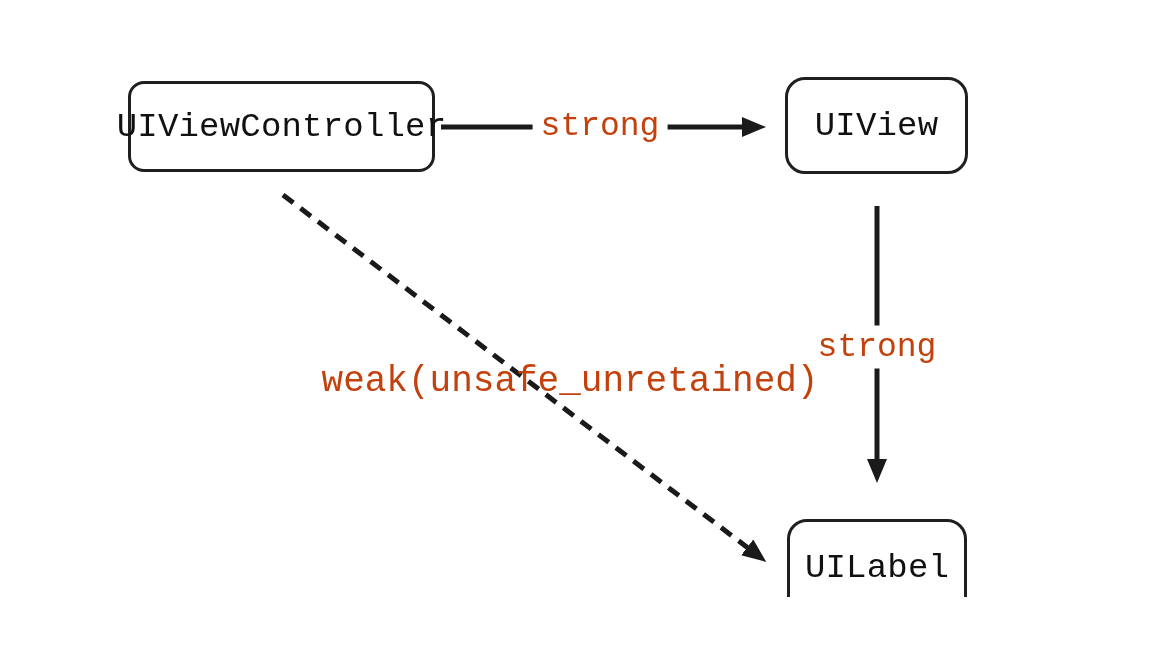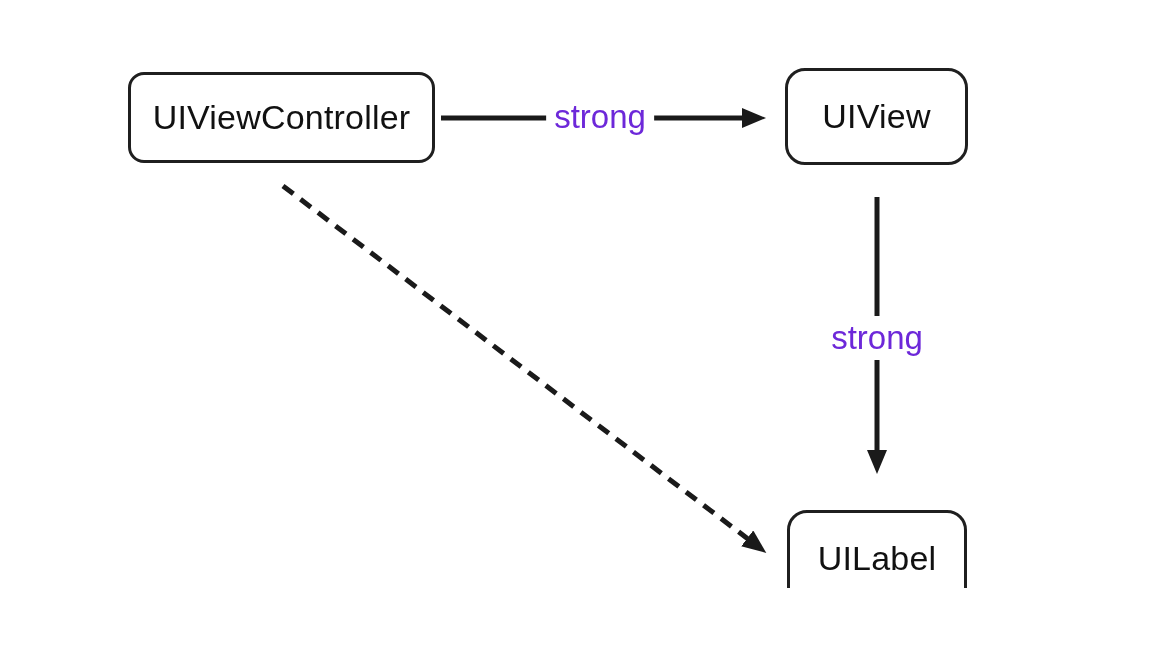--- a/index.html
+++ b/index.html
@@ -6,21 +6,22 @@
     margin: 0;
     padding: 0;
     background: #ffffff;
   }
   .canvas {
     position: relative;
     width: 1158px;
     height: 588px;
     background: #ffffff;
     overflow: hidden;
-    font-family: Liberation Sans, sans-serif;
+    font-family: Liberation Mono, monospace;
+    margin-top: 9px;
   }
   .edges-svg {
     position: absolute;
     left: 0;
     top: 0;
     width: 1158px;
     height: 648px;
   }
   .node {
     position: absolute;
@@ -53,21 +54,21 @@
     left: 787px;
     top: 510px;
     width: 180px;
     height: 97px;
     border-radius: 20px;
     align-items: center;
   }
   .edge-label {
     position: absolute;
     transform: translate(-50%, -50%);
-    color: #6d28d9;
+    color: #c2410c;
     white-space: nowrap;
   }
   .edge-label-strong-h {
     left: 600px;
     top: 117px;
     font-size: 33px;
     background: #ffffff;
     padding: 0 8px;
   }
   .edge-label-strong-v {
@@ -121,15 +122,16 @@
   </div>
 
   <div class="node node-uilabel">
     <span>UILabel</span>
   </div>
 
   <div class="edge-label edge-label-strong-h">strong</div>
 
   <div class="edge-label edge-label-strong-v">strong</div>
 
+  <div class="edge-label edge-label-weak">weak(unsafe_unretained)</div>
 
 
 </div>
 
 </body></html>

